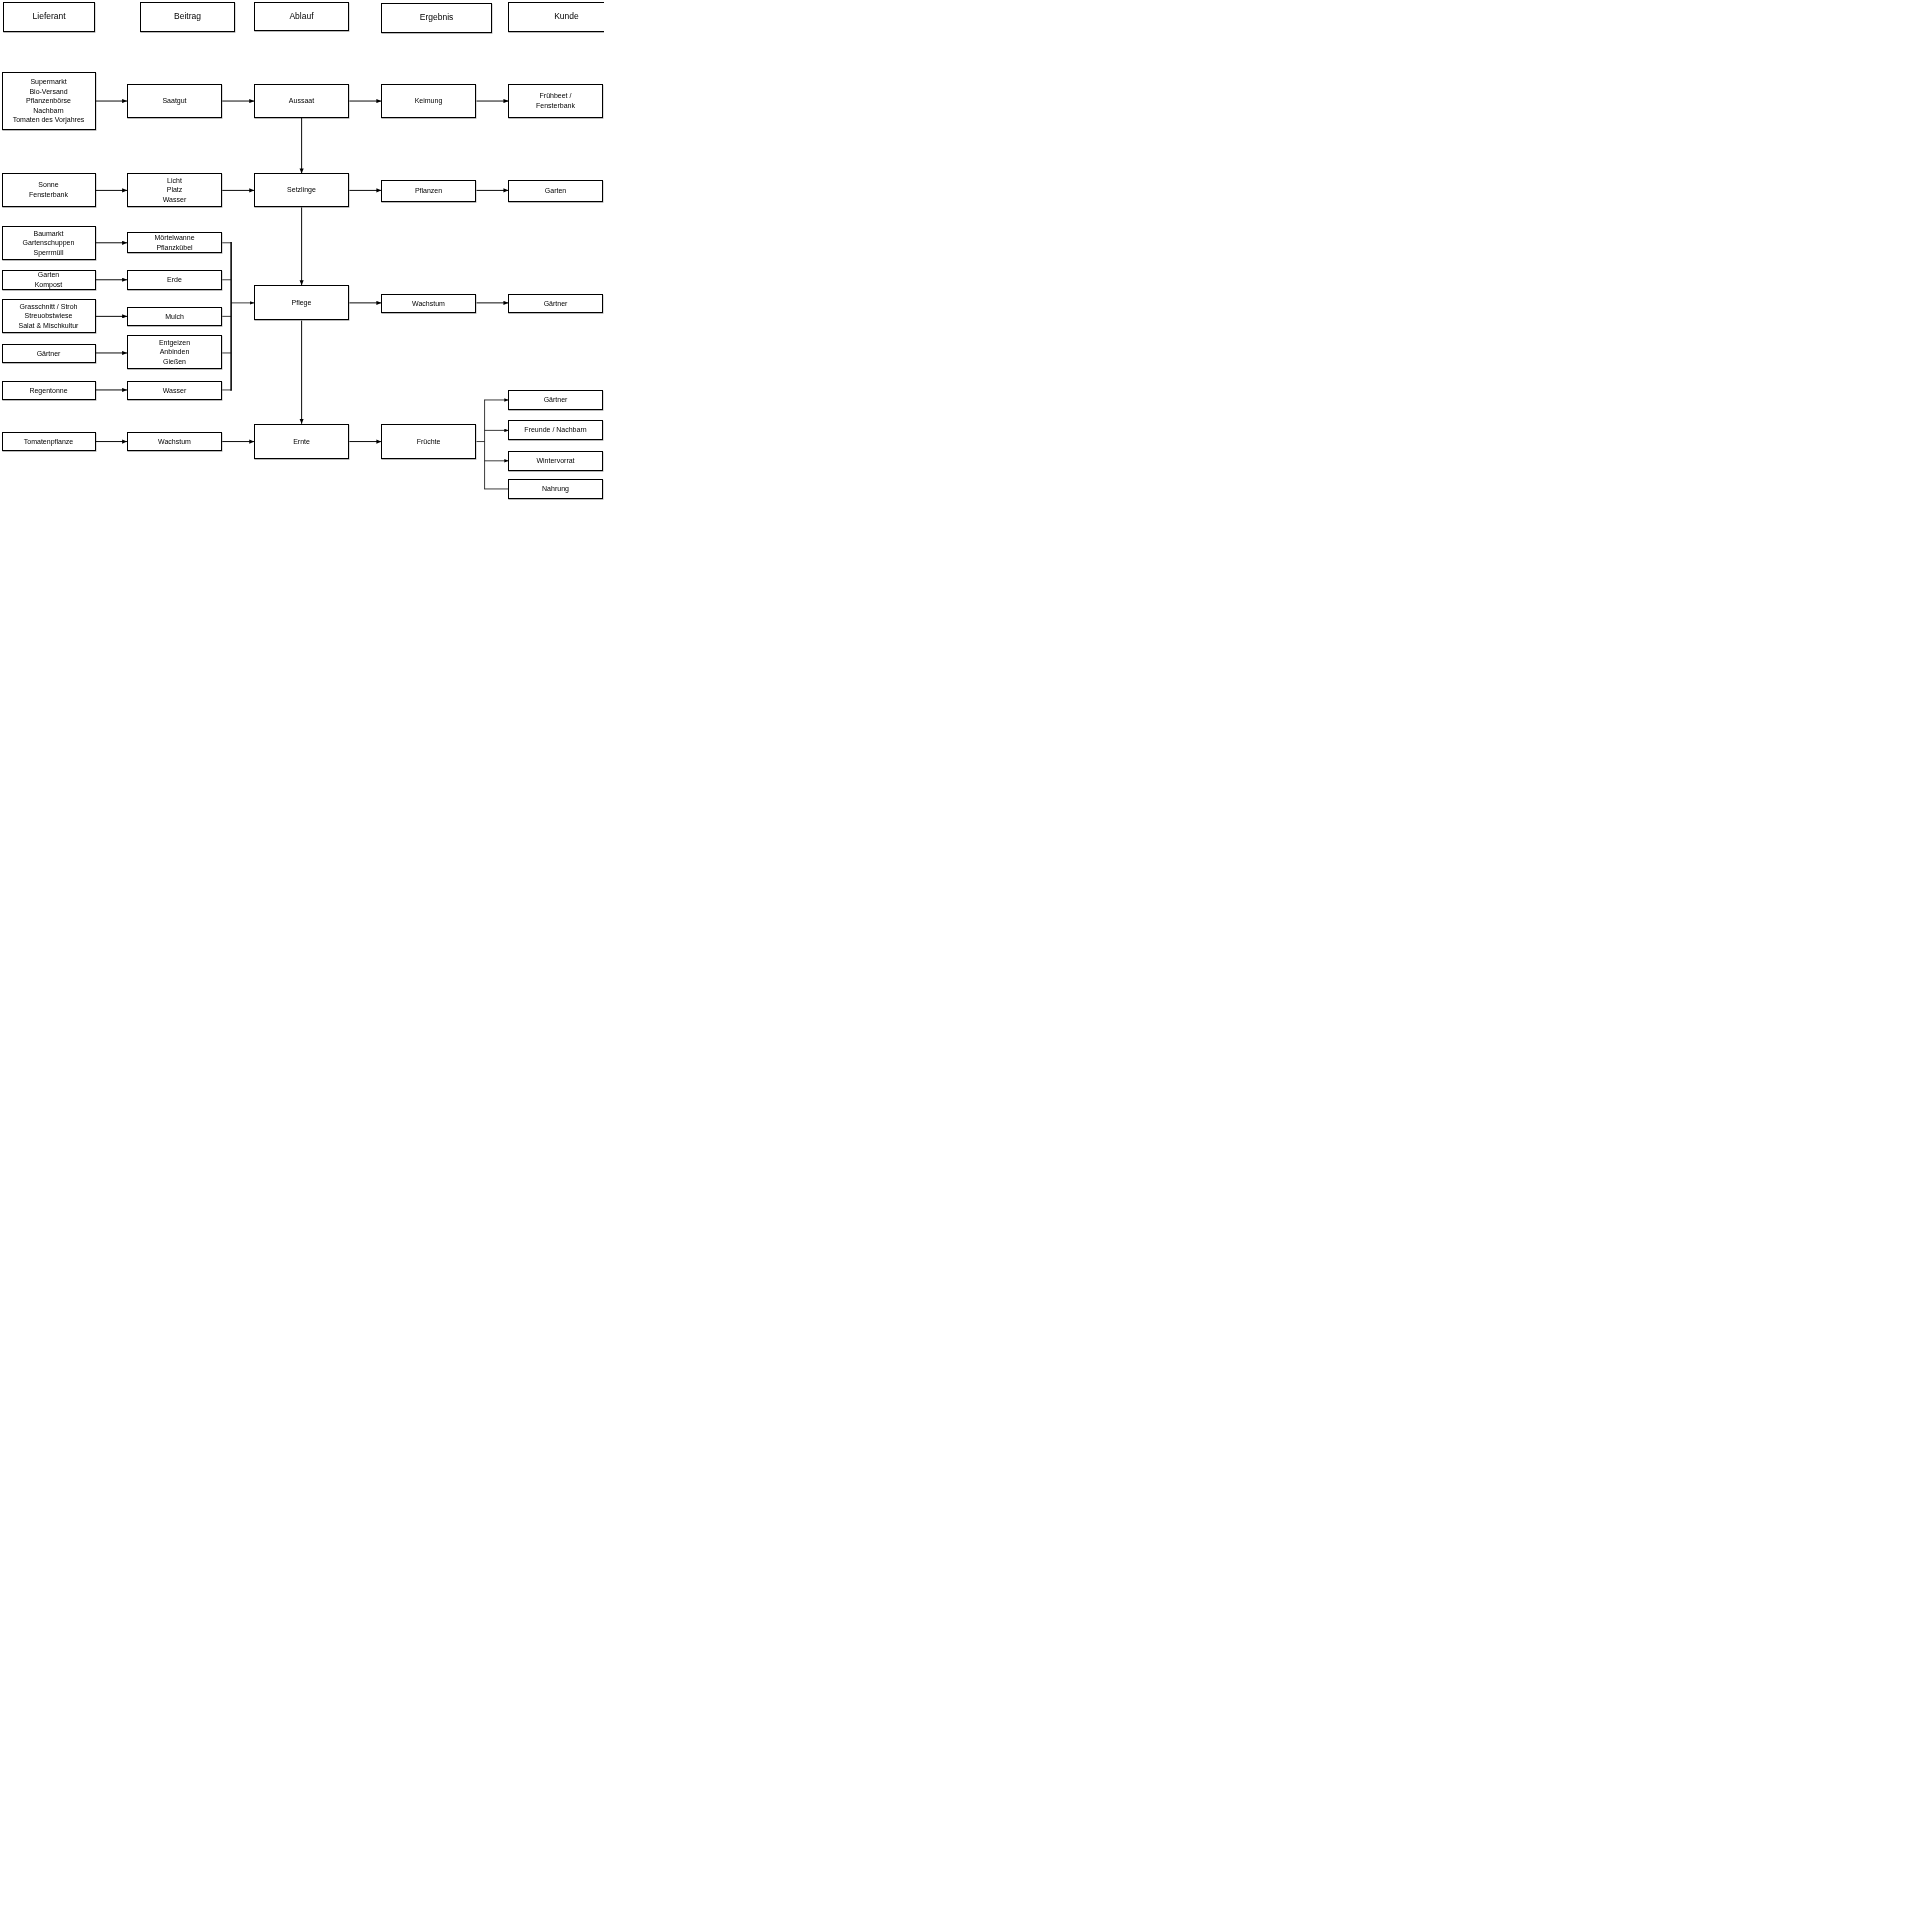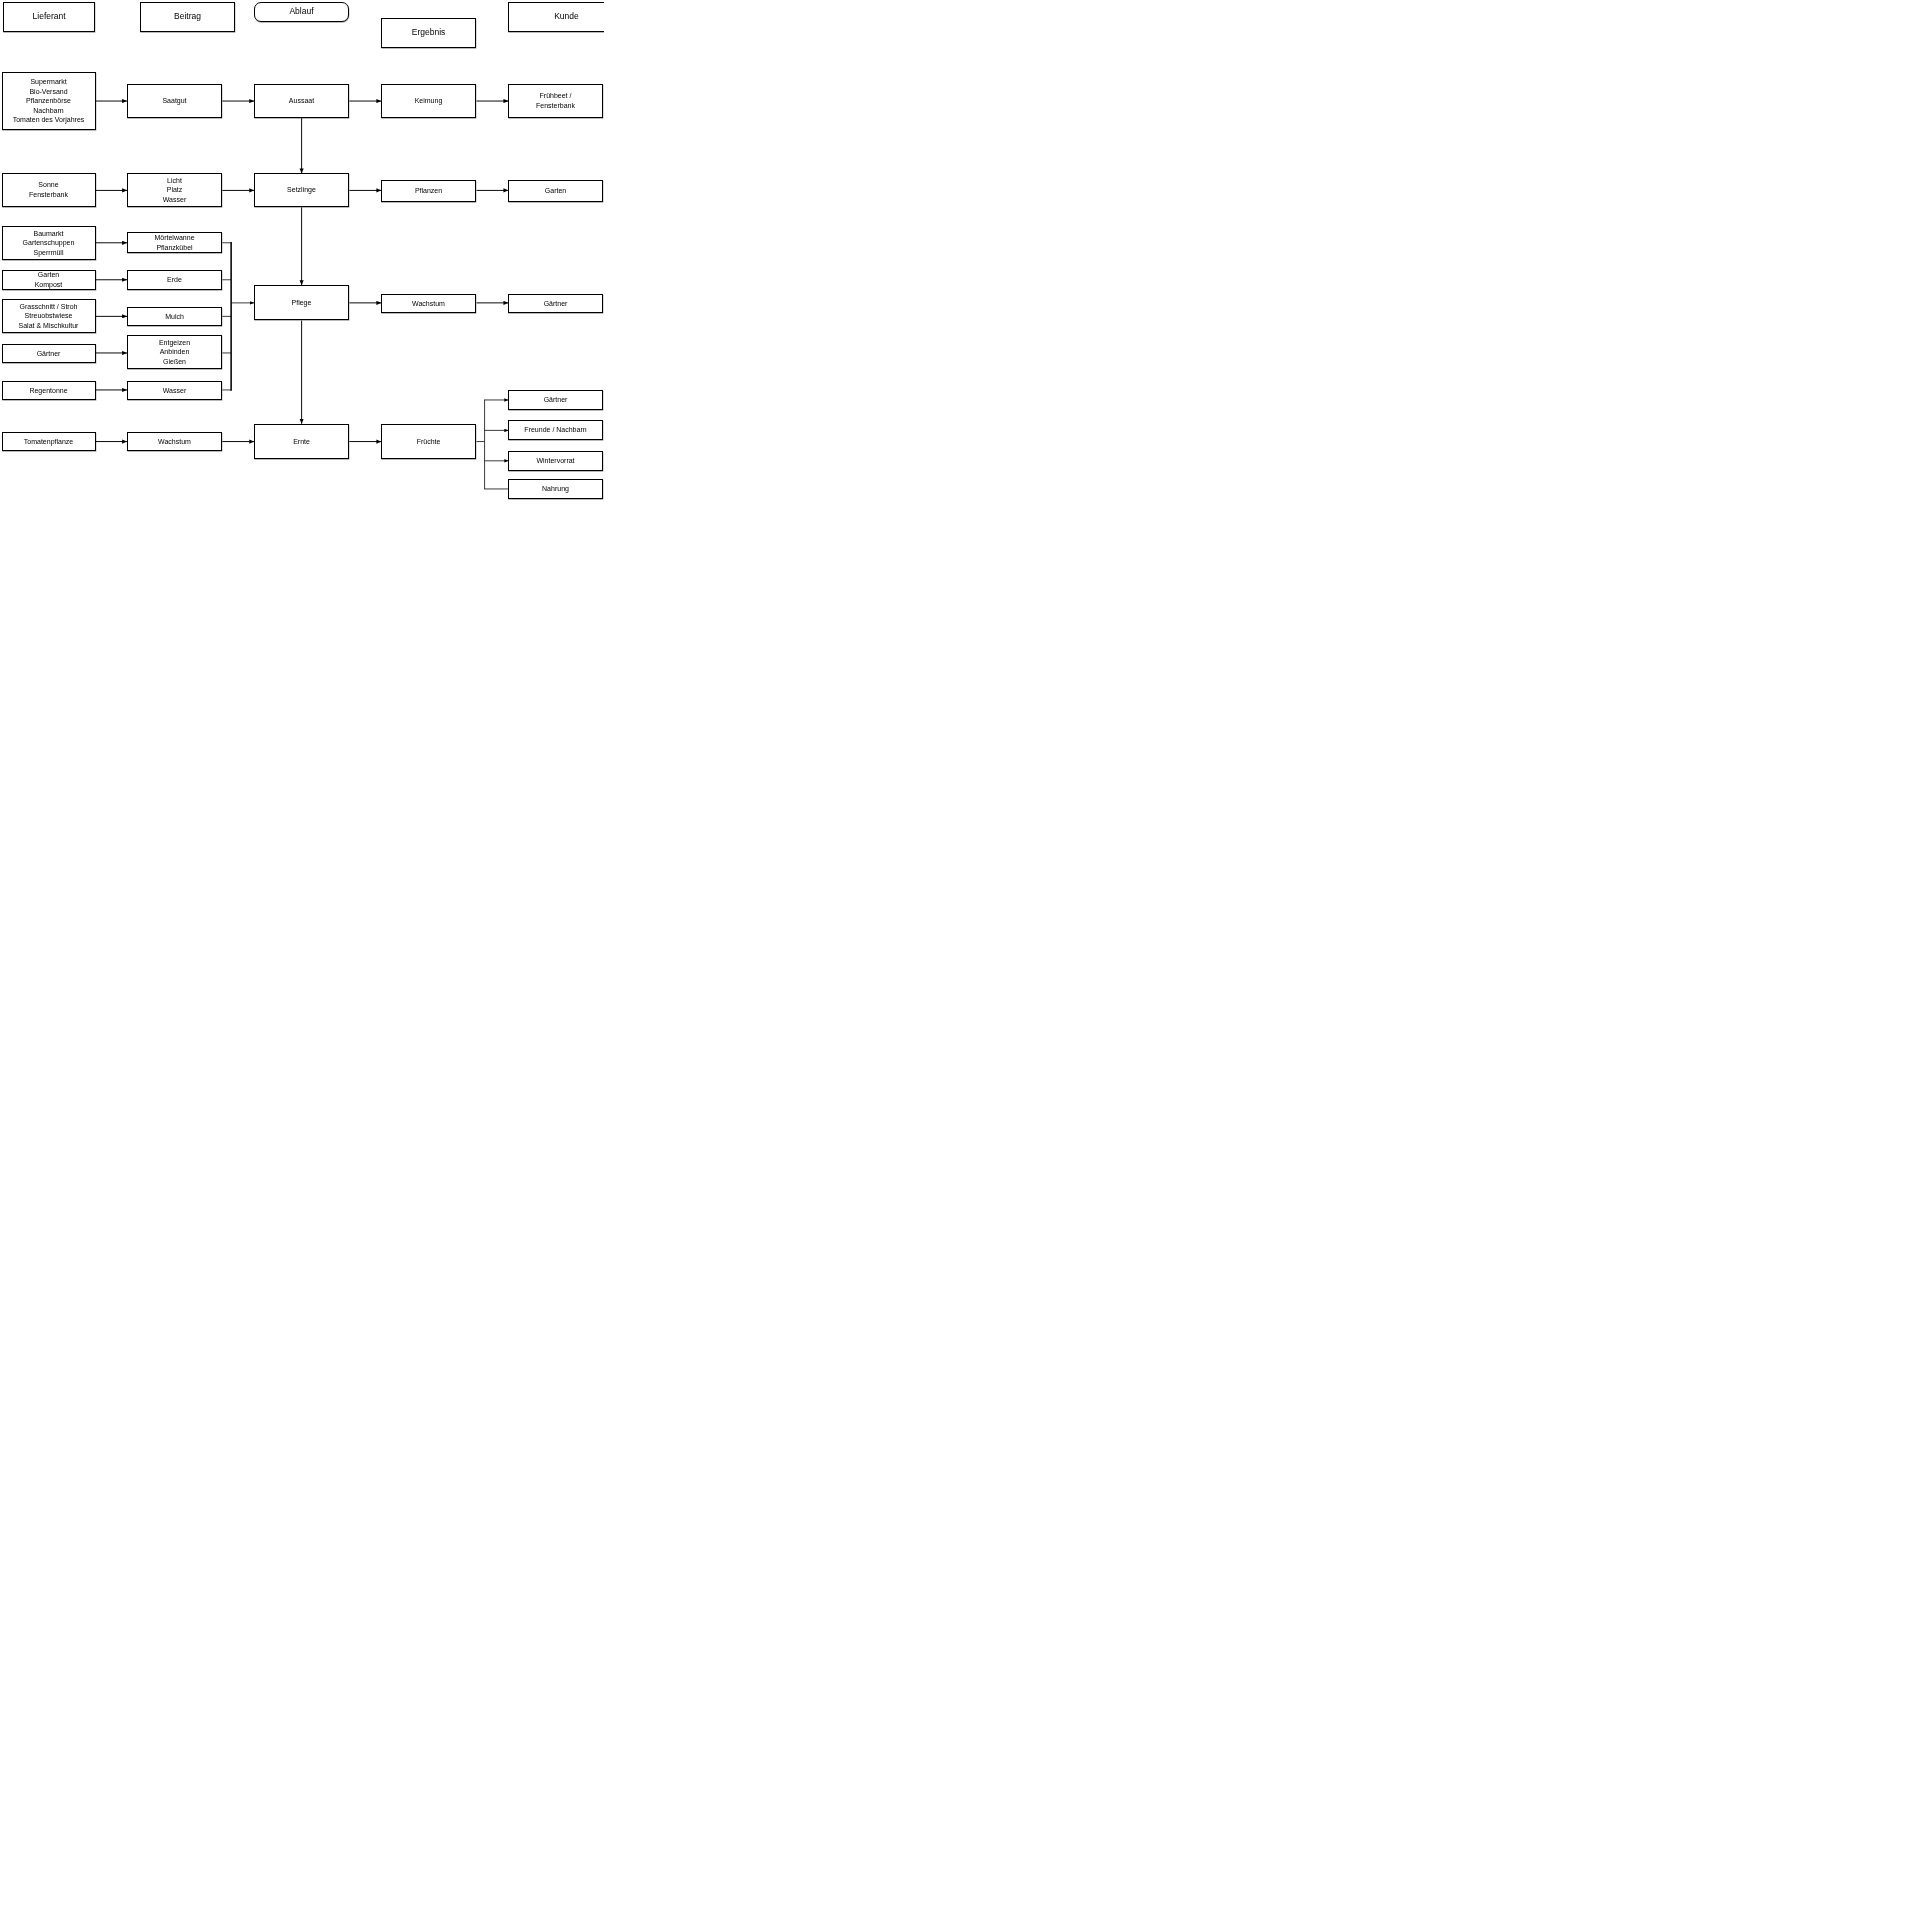--- a/index.html
+++ b/index.html
@@ -79,24 +79,24 @@
     <line class="thin" x1="1258" y1="1196" x2="1320" y2="1196" marker-end="url(#ahs)"></line>
     <line class="thin" x1="1258" y1="1269" x2="1321" y2="1269"></line>
   </svg>
 
   <div class="node hdr" style="left:3.1px;top:1.9px;width:92px;height:30px;">
       <span>Lieferant</span>
     </div>
   <div class="node hdr" style="left:140px;top:1.9px;width:95px;height:30px;">
       <span>Beitrag</span>
     </div>
-  <div class="node hdr" style="left:254px;top:1.9px;width:95px;height:20px;border-radius:7px;">
+  <div class="node hdr" style="left:254px;top:1.9px;width:95px;height:29px;">
       <span>Ablauf</span>
     </div>
-  <div class="node hdr" style="left:381px;top:18px;width:95px;height:30px;">
+  <div class="node hdr" style="left:381px;top:3px;width:111px;height:30px;">
       <span>Ergebnis</span>
     </div>
   <div class="node hdr" style="left:508px;top:1.9px;width:117px;height:30px;align-items:center;">
       <span>Kunde</span>
     </div>
 
   <div class="node" style="left:1.5px;top:72px;width:94px;height:58px;">
       <span>Supermarkt
 Bio-Versand
 Pflanzenbörse

